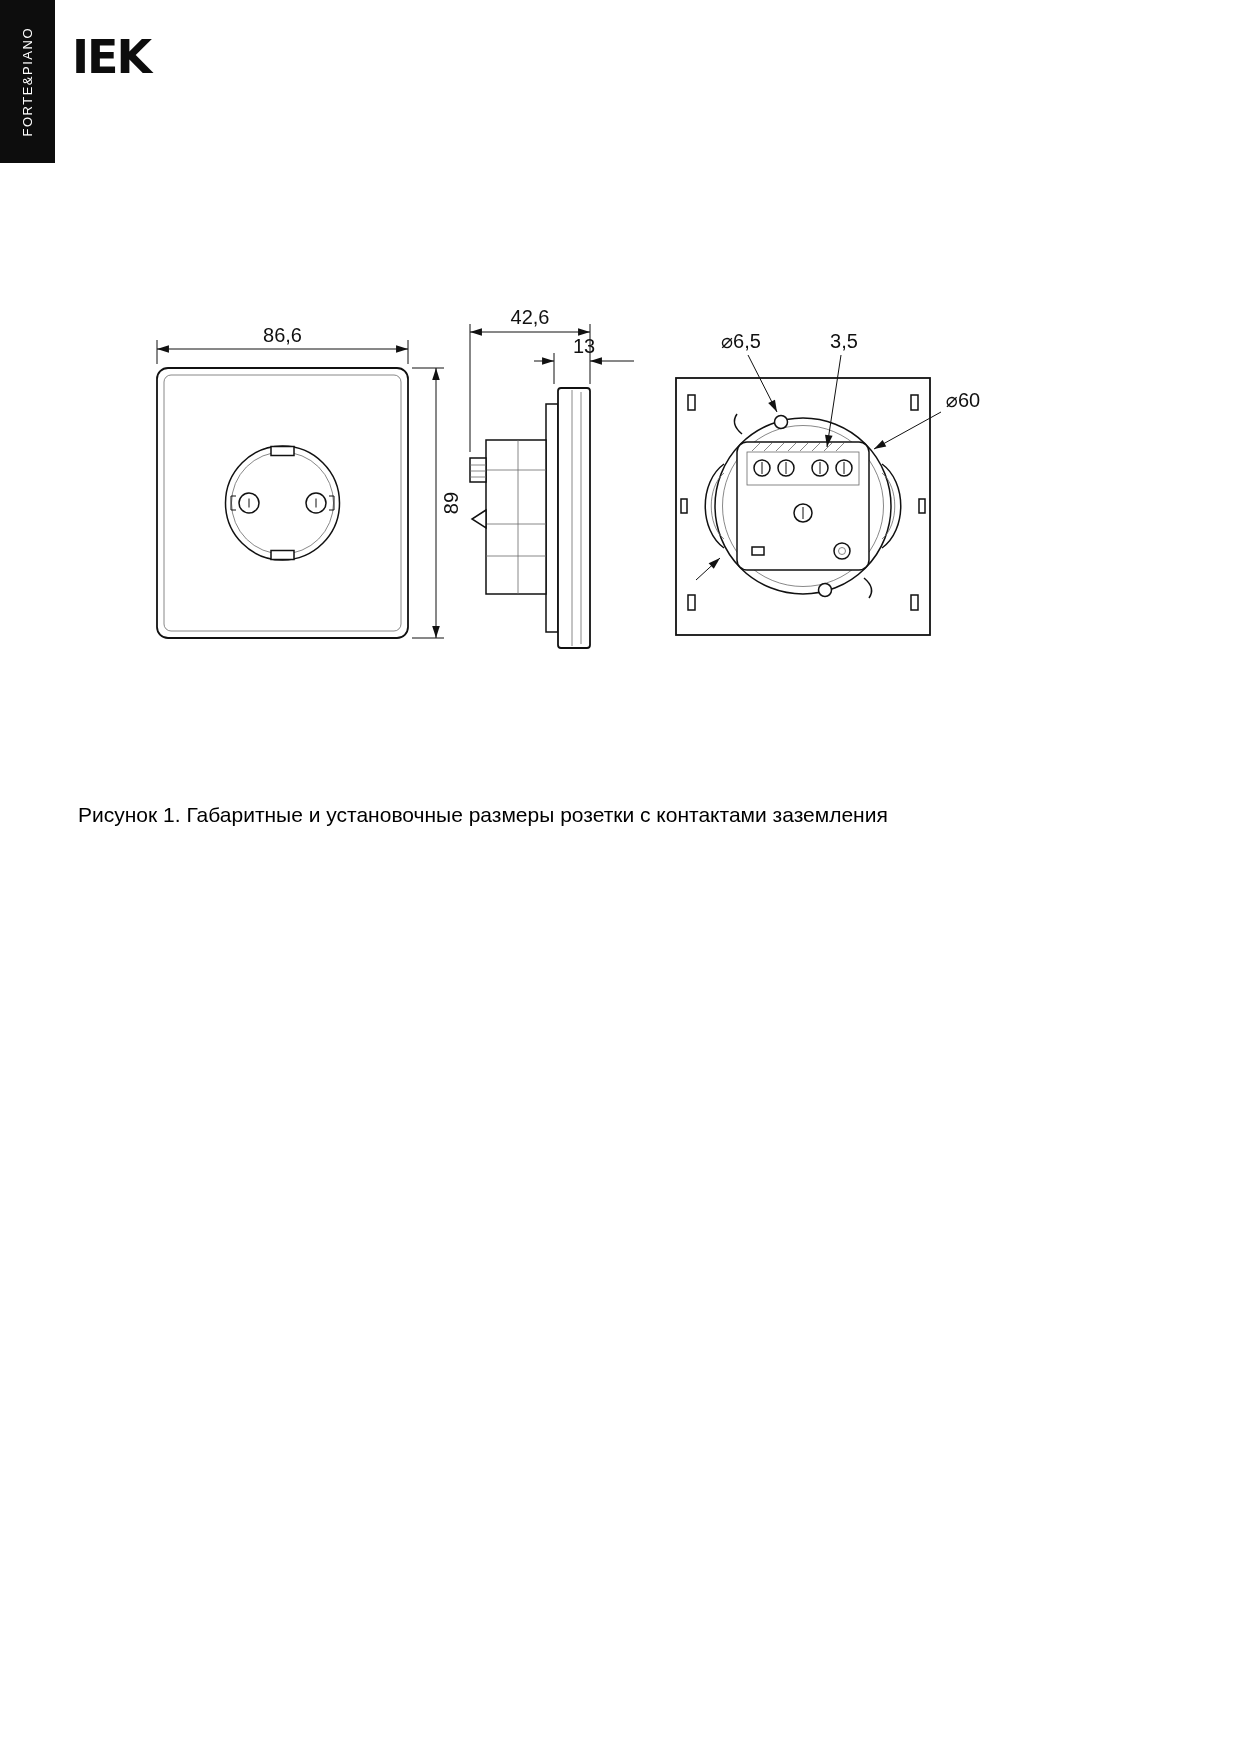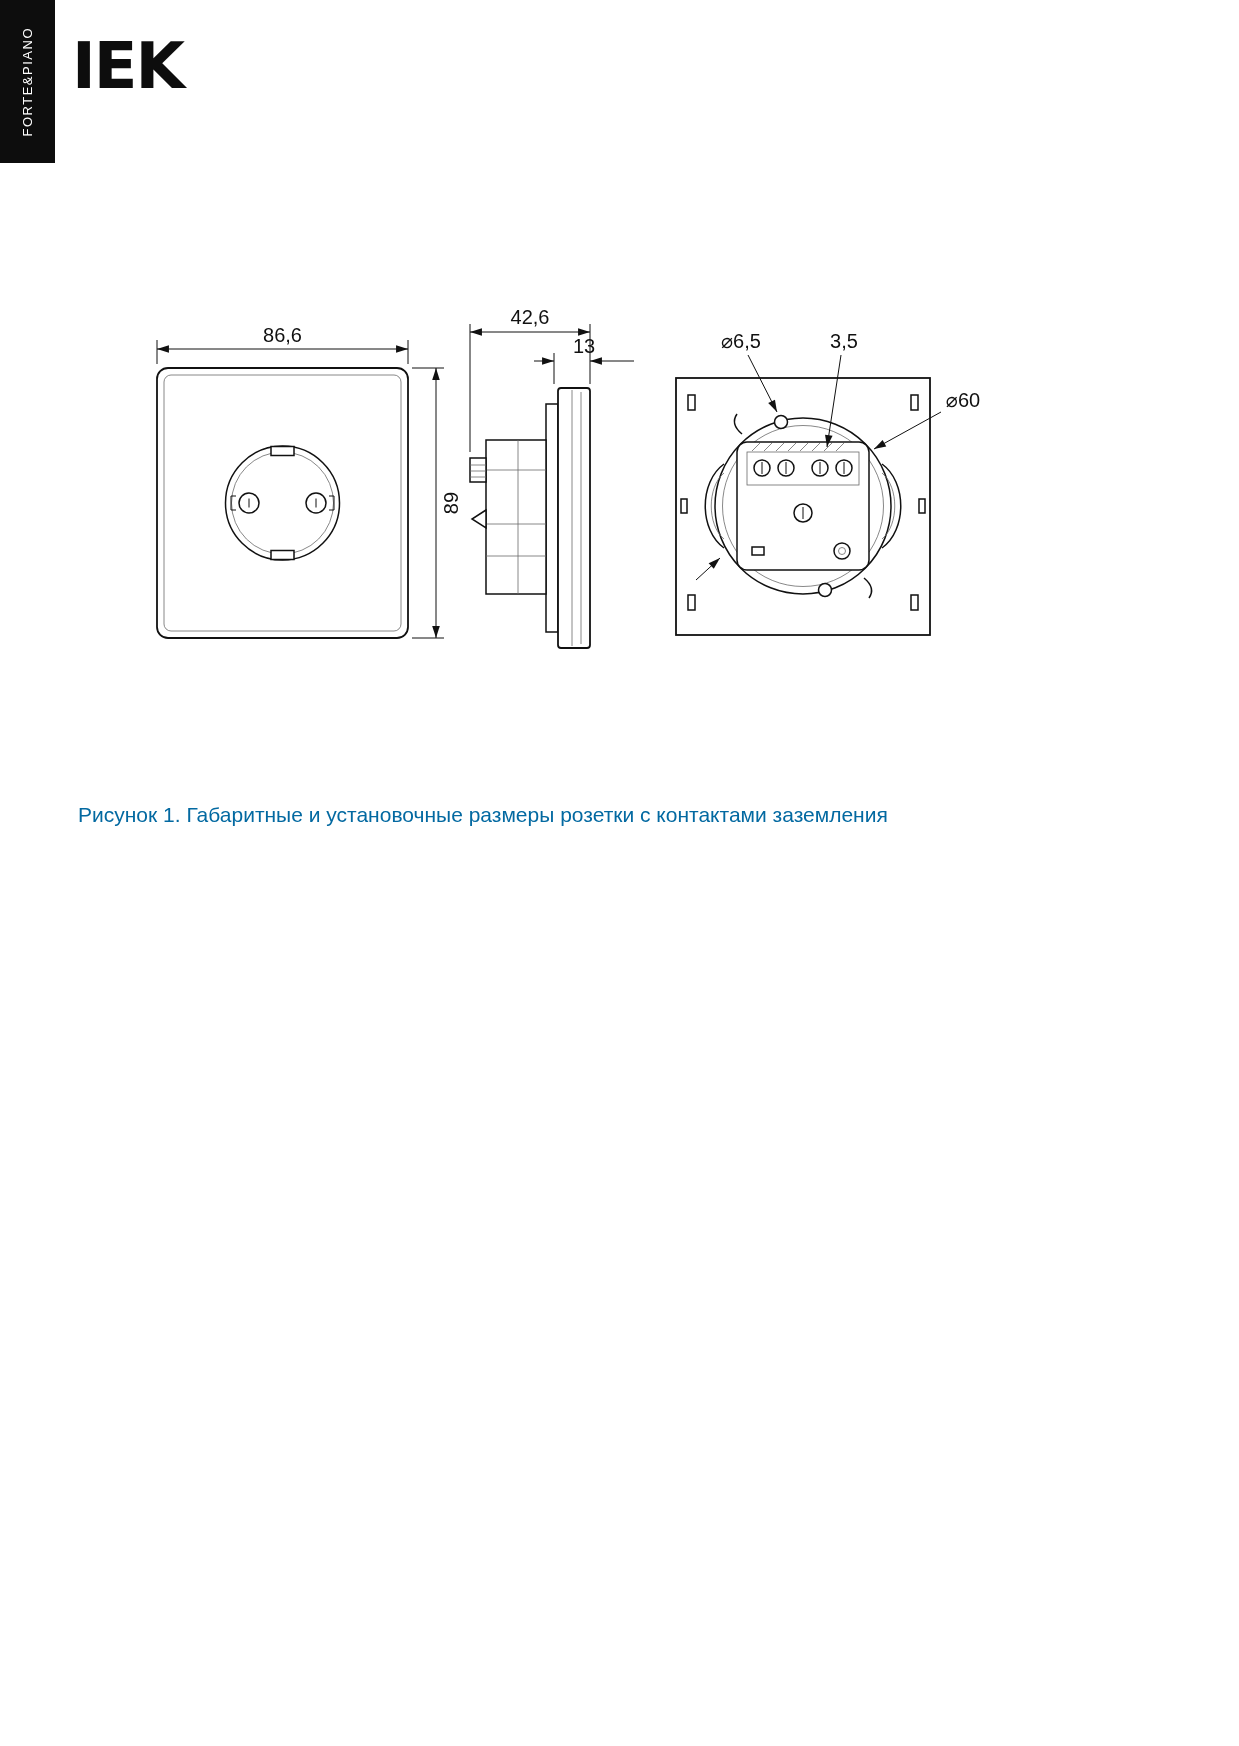--- a/index.html
+++ b/index.html
@@ -22,27 +22,27 @@
     transform: rotate(180deg);
     color: #ffffff;
     font-size: 13px;
     letter-spacing: 1.5px;
     font-weight: 500;
     white-space: nowrap;
   }
   .logo {
     position: absolute; left: 72px; top: 34px;
     font-family: "DejaVu Sans", "Liberation Sans", sans-serif;
-    font-size: 64px; font-weight: 900; letter-spacing: -2px;
+    font-size: 46px; font-weight: 900; letter-spacing: -2px;
     color: #0d0d0d; line-height: 1; text-align: center;
   }
   .drawing { position: absolute; left: 0; top: 0; }
   .caption {
     position: absolute; left: 78px; top: 803px;
-    font-size: 21px; color: #0369a1; white-space: nowrap;
+    font-size: 21px; color: #000000; white-space: nowrap;
   }
   svg text {
     font-family: "Liberation Sans", sans-serif;
     font-size: 20px;
     fill: #111111;
   }
   .ln      { stroke: #111; stroke-width: 1.5; fill: none; }
   .ln-bold { stroke: #111; stroke-width: 1.8; fill: none; }
   .ln-thin { stroke: #6a6a6a; stroke-width: 0.8; fill: none; }
   .ln-dim  { stroke: #111; stroke-width: 1;   fill: none; }

